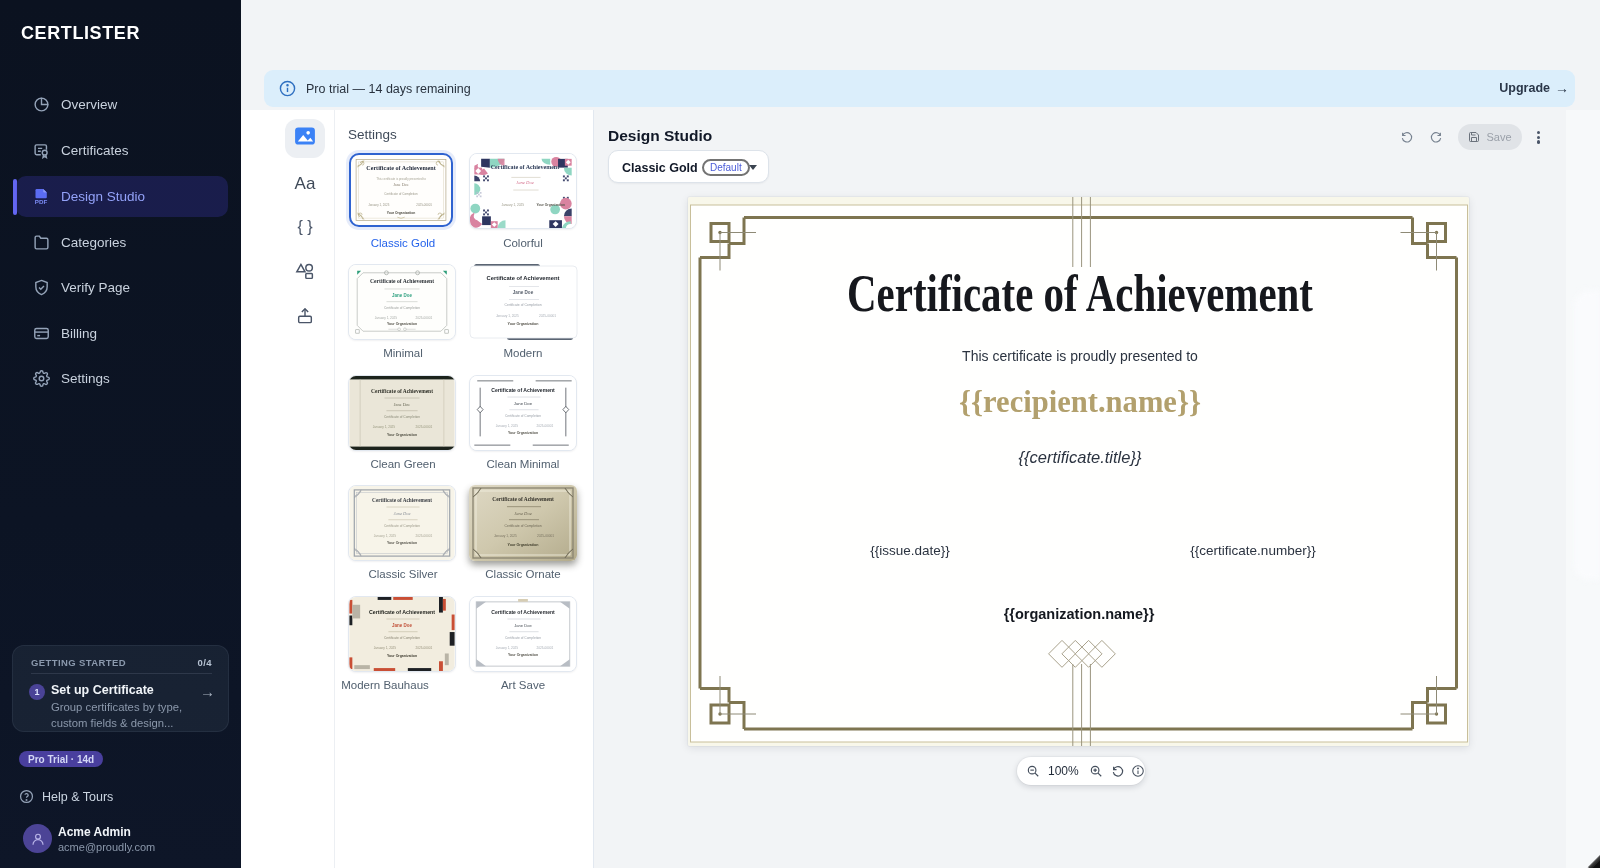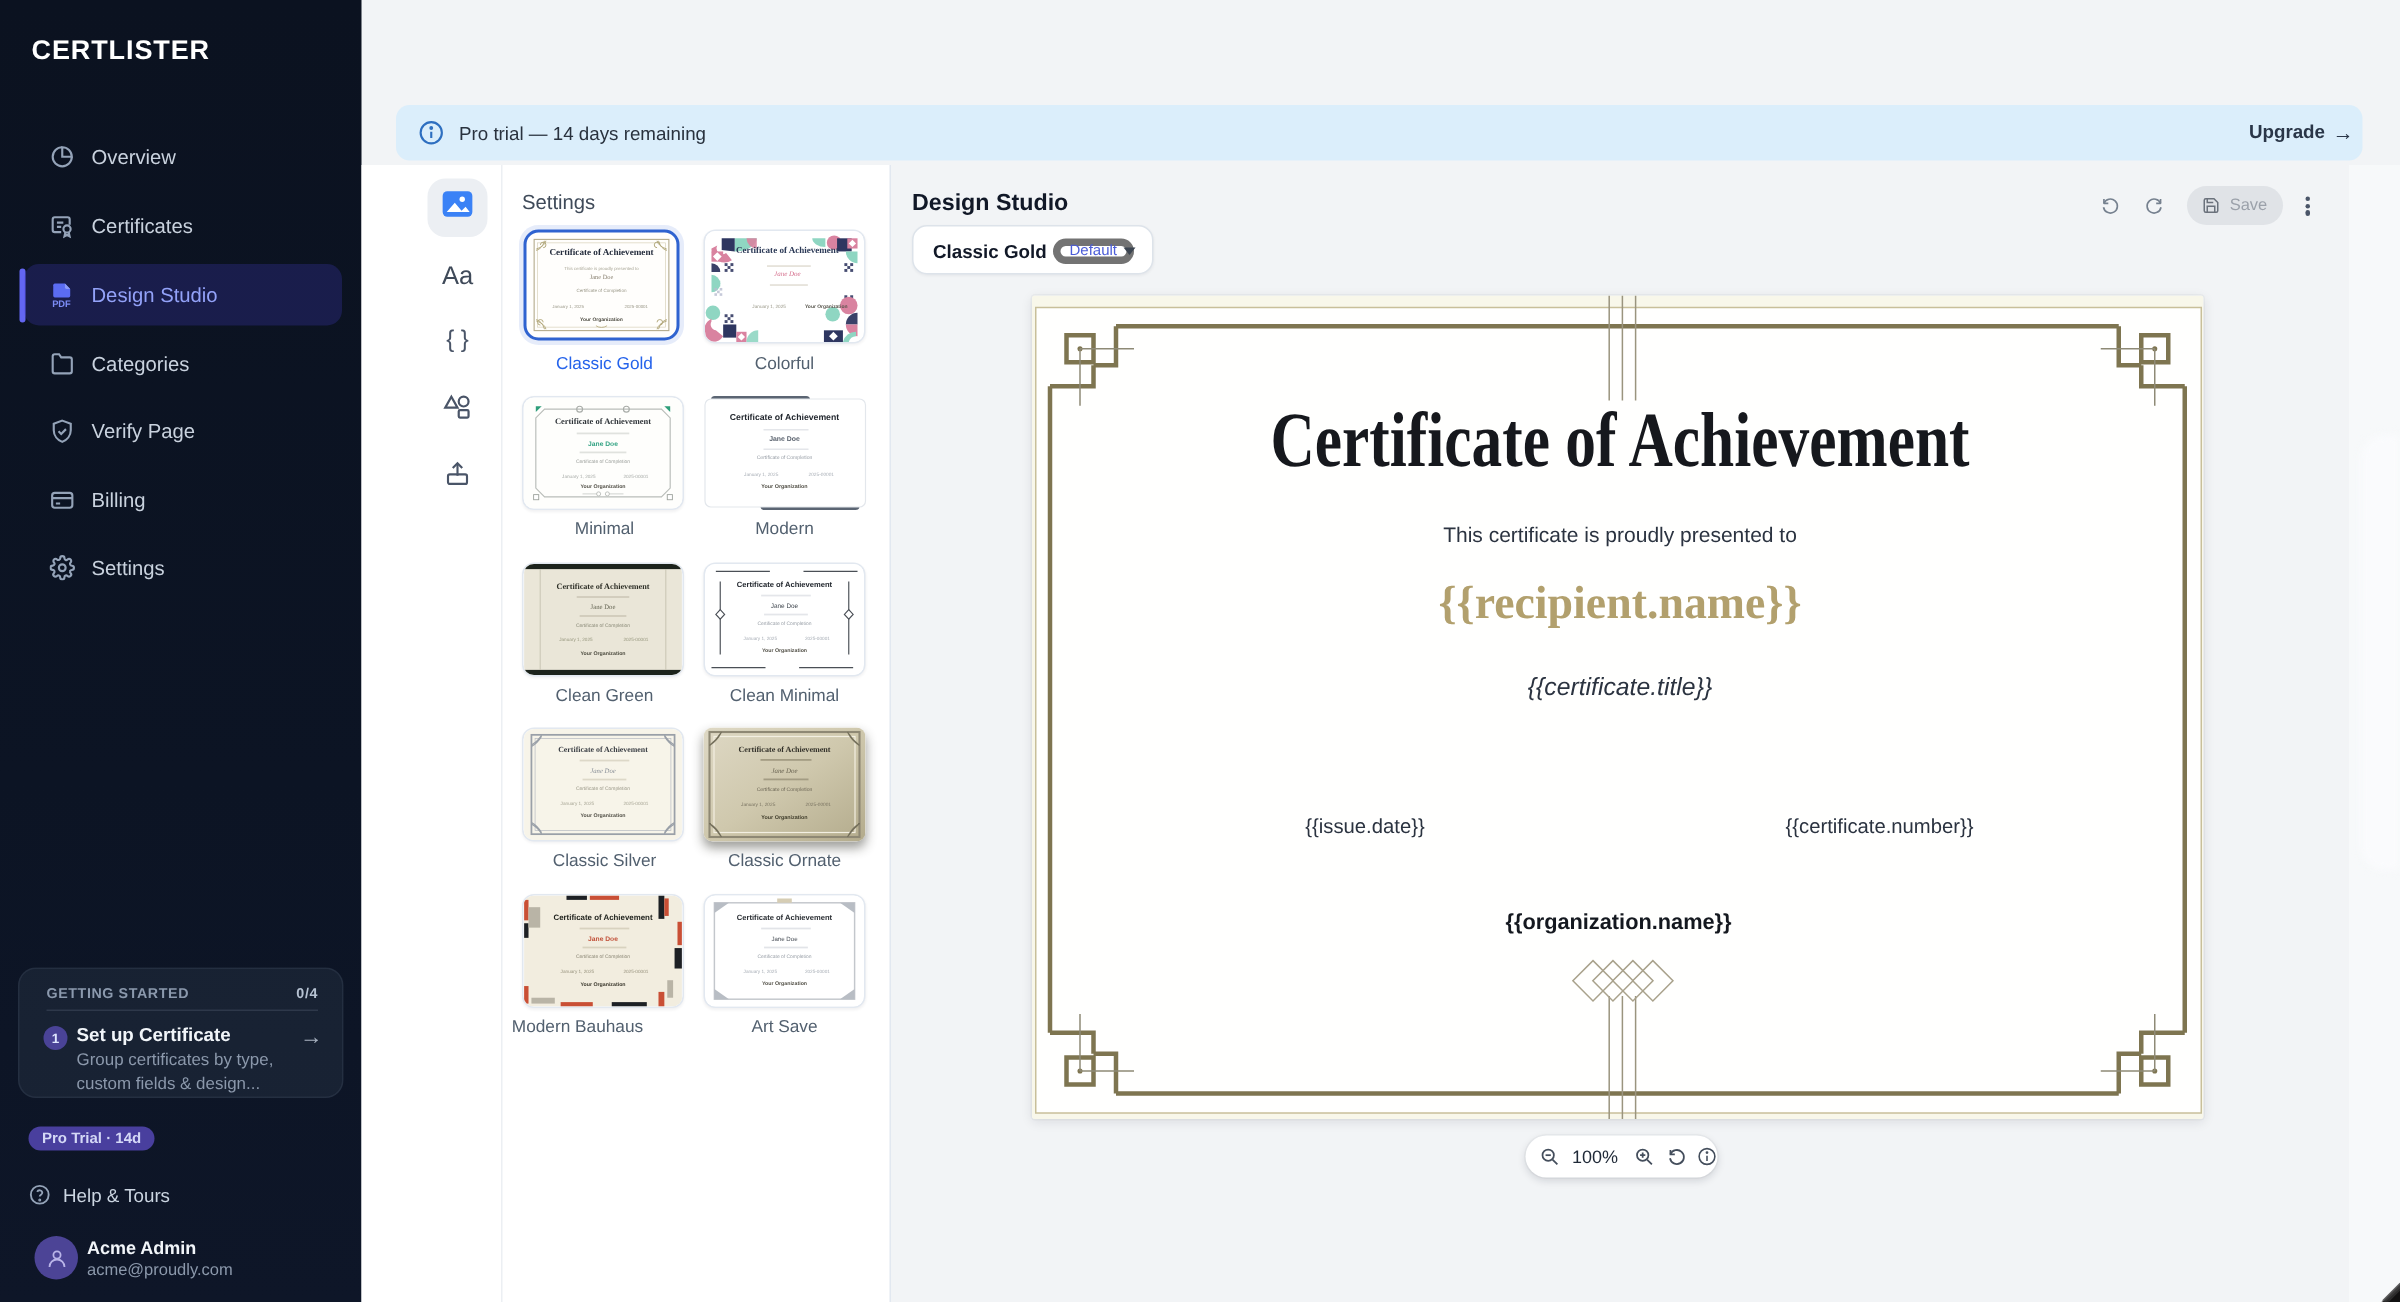--- a/index.html
+++ b/index.html
@@ -55,21 +55,21 @@
   .thumb { position:absolute; width:108px; height:76px; border-radius:8px; background:#fff;
     border:1px solid #e2e8f0; box-shadow:0 1px 2px rgba(15,23,42,0.06); overflow:hidden; }
   .tpl-label { position:absolute; width:108px; text-align:center; color:#52606f; font-size:11.5px; }
   .tpl-label.sel { color:#2563eb; }
 
   
   #ds-title { position:absolute; left:608px; top:127px; color:#111827; font-size:15.5px; font-weight:700; }
   #dropdown { position:absolute; left:608px; top:150px; width:161px; height:33px; background:#fff;
     border:1px solid #dde3ea; border-radius:10px; box-shadow:0 1px 2px rgba(15,23,42,0.05); }
   #dd-name { position:absolute; left:13px; top:9.5px; font-size:12.5px; font-weight:700; color:#111827; }
-  #dd-badge { position:absolute; left:93px; top:7.5px; height:17px; padding:0 6px; border:5px solid #737373;
+  #dd-badge { position:absolute; left:93px; top:7.5px; height:17px; padding:0 6px; border:2px solid #737373;
     border-radius:9px; color:#4b5cd8; font-size:10px; display:flex; align-items:center; background:#fff; }
   #dd-caret { position:absolute; right:11px; top:14px; width:0; height:0; border-left:4px solid transparent;
     border-right:4px solid transparent; border-top:5px solid #3b4450; }
 
   #save-btn { position:absolute; left:1458px; top:124px; width:64px; height:26px; border-radius:13px;
     background:#e0e3e7; color:#9ba1aa; font-size:11px; display:flex; align-items:center; justify-content:center; }
   #save-btn svg { margin-right:6px; }
 
   
   #zoom-pill { position:absolute; left:1017px; top:757px; width:128px; height:28px; border-radius:14px;

